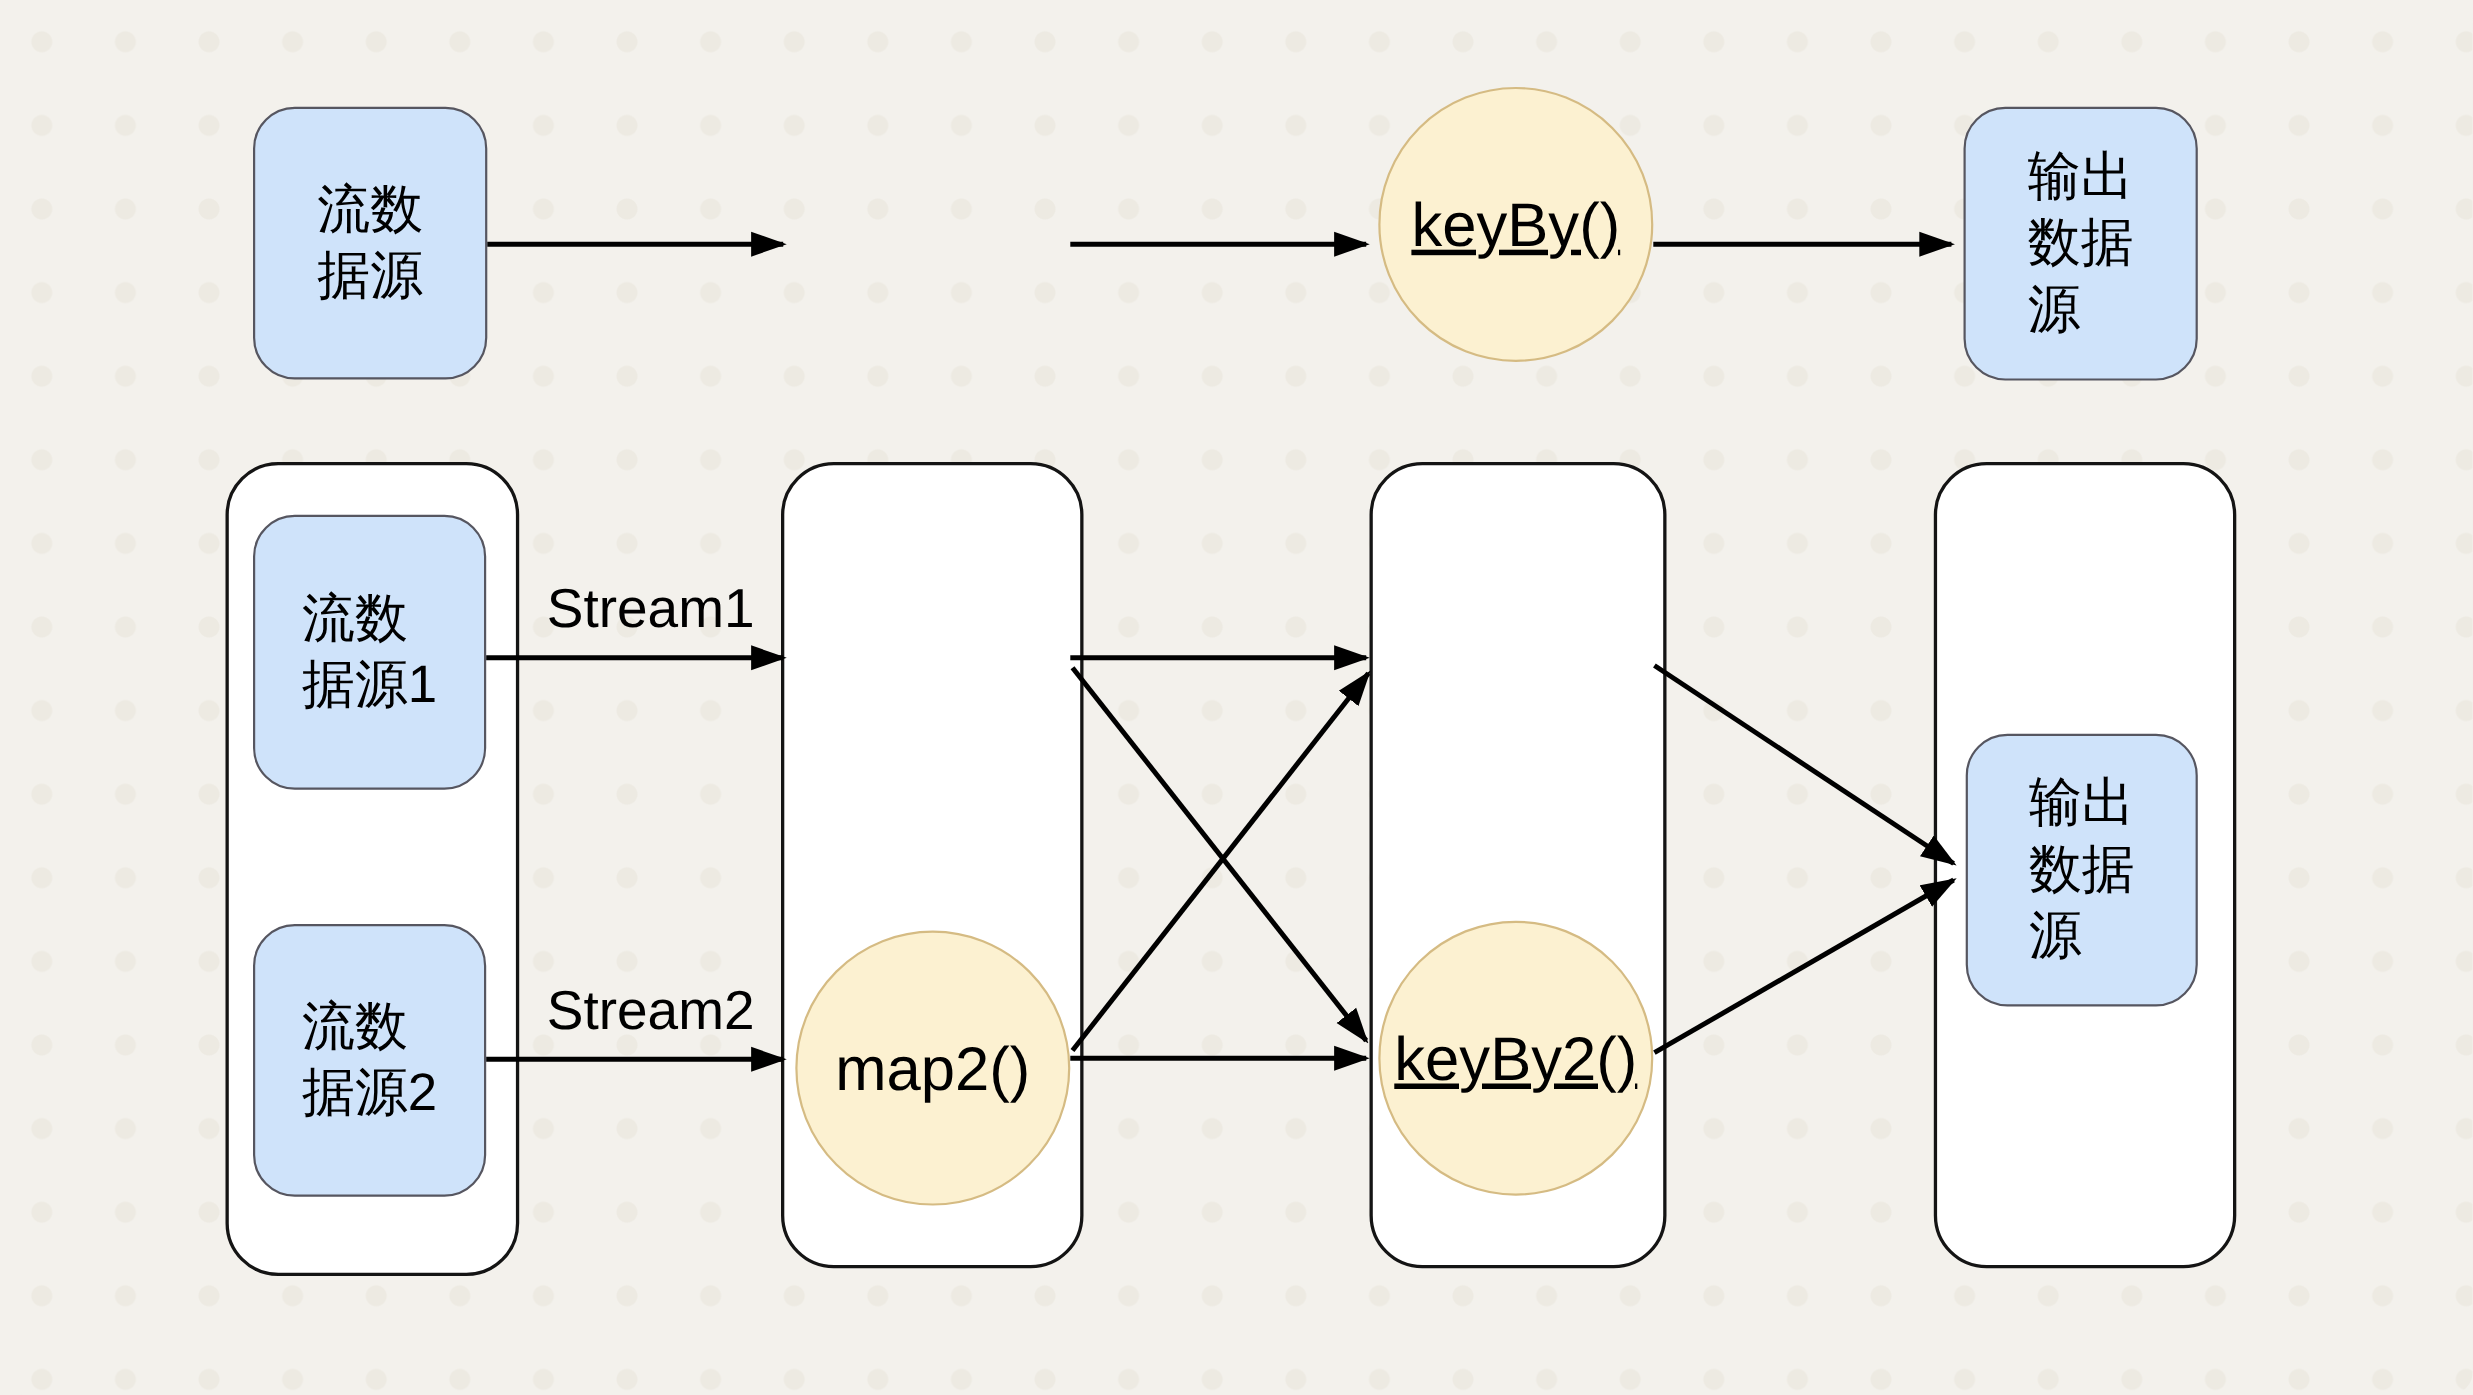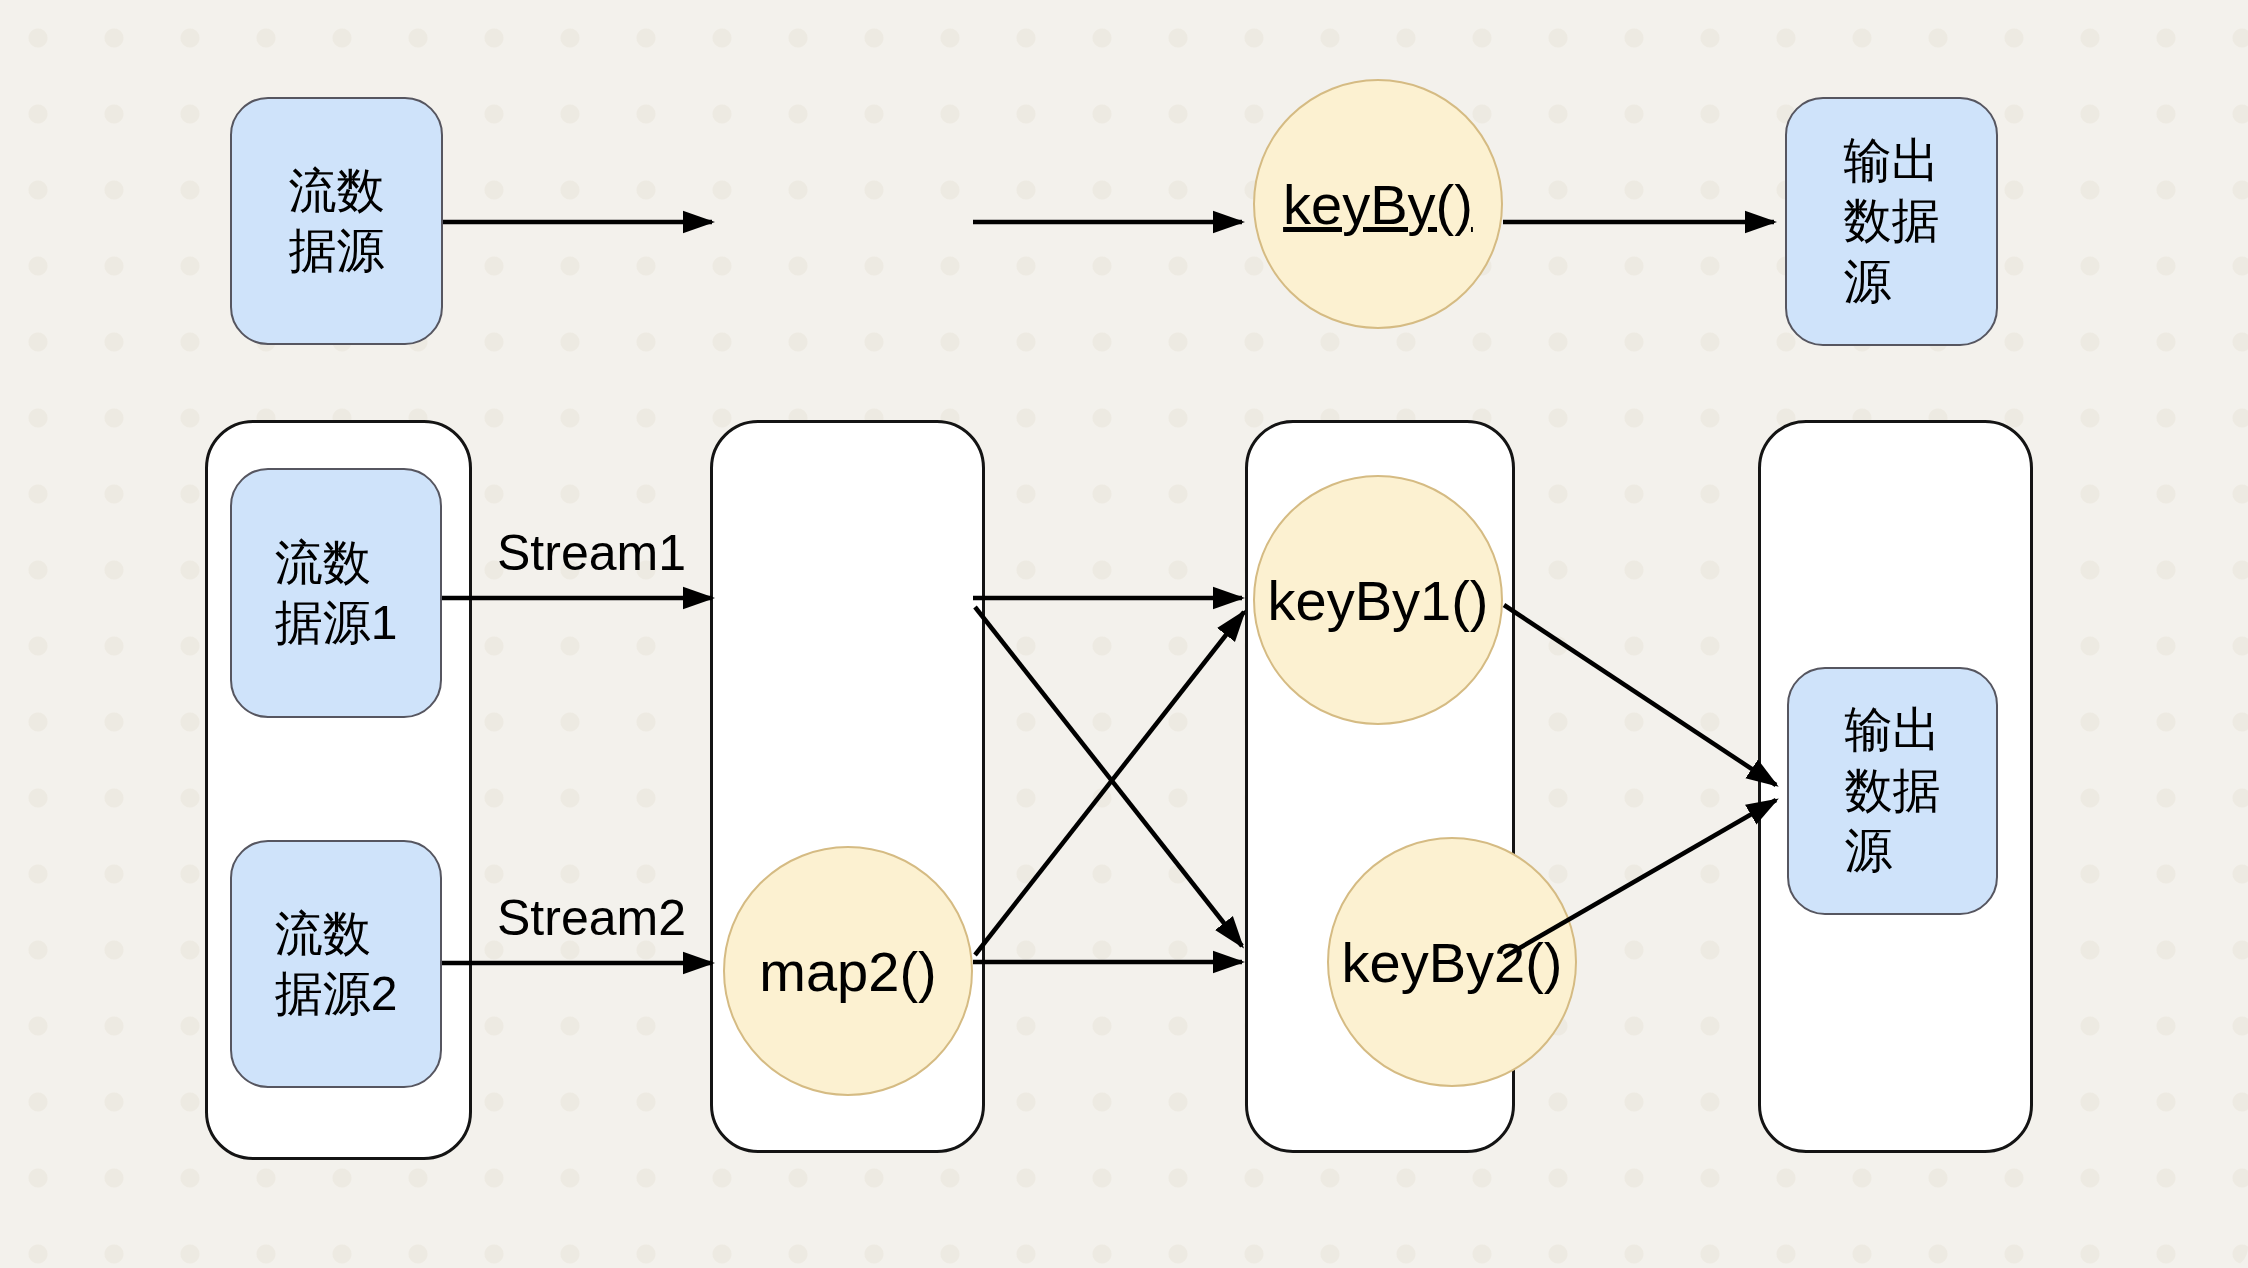--- a/index.html
+++ b/index.html
@@ -45,21 +45,21 @@
   #cont-maps   {left:710px;  top:420px; width:275px; height:733px;}
   #cont-keybys {left:1245px; top:420px; width:270px; height:733px;}
   #cont-sink   {left:1758px; top:420px; width:275px; height:733px;}
 
   
   #src1{left:230px; top:468px; width:212px; height:250px;}
   #src2{left:230px; top:840px; width:212px; height:248px;}
   #map1{left:723px; top:475px;}
   #map2{left:723px; top:846px;}
   #keyby1{left:1253px; top:475px;}
-  #keyby2{left:1327px; top:837px;}
+  #keyby2{left:1253px; top:837px;text-decoration:underline;}
   #bottom-sink{left:1787px; top:667px; width:211px; height:248px;}
 
   #stream1-label{left:497px; top:524px;}
   #stream2-label{left:497px; top:889px;}
 </style>
 </head>
 <body>
 
 <div class="stage">
 
@@ -93,23 +93,20 @@
   </div>
   <div class="box" id="src2">
     <div class="lines">
       <span>流数</span>
       <span>据源2</span>
     </div>
   </div>
   <div class="circle" id="map2">
     <span>map2()</span>
   </div>
-  <div class="circle" id="keyby1">
-    <span>keyBy1()</span>
-  </div>
   <div class="circle" id="keyby2">
     <span>keyBy2()</span>
   </div>
   <div class="box" id="bottom-sink">
     <div class="lines">
       <span>输出</span>
       <span>数据</span>
       <span>源</span>
     </div>
   </div>

